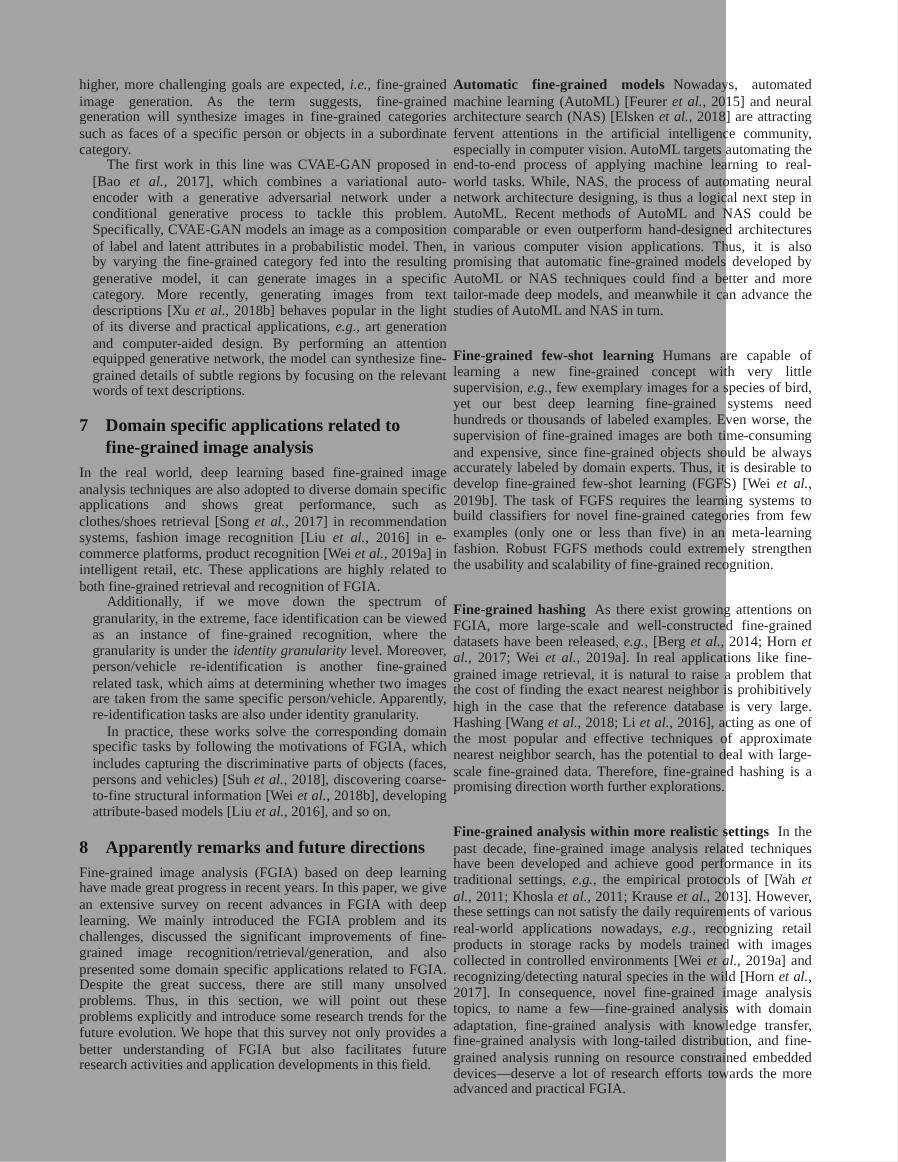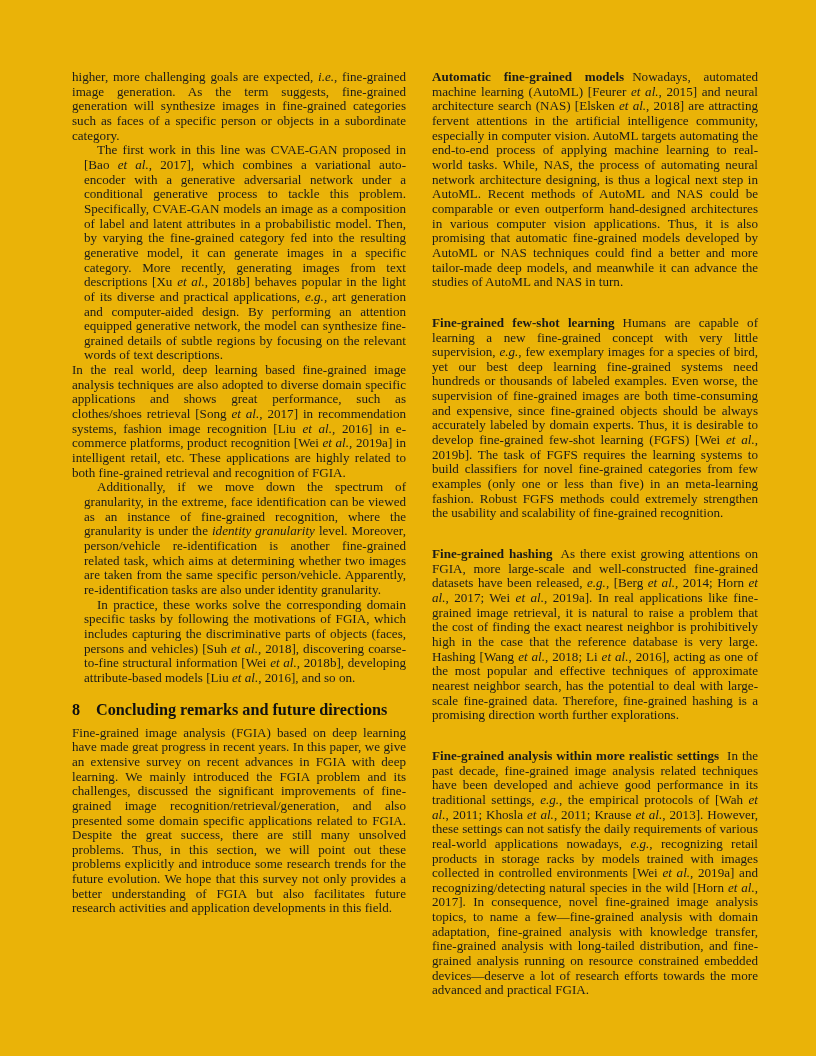--- a/index.html
+++ b/index.html
@@ -1,25 +1,25 @@
 <!DOCTYPE html>
 <html><head>
 <meta charset="utf-8">
 <style>
   html, body { margin: 0; padding: 0; background: #ffffff; }
   body { width: 816px; height: 1056px; position: relative; overflow: hidden; }
-  .page { position: absolute; left: 0; top: 0; width: 816px; height: 1056px; background: #eab308; }
+  .page { position: absolute; left: 0; top: 0; width: 660px; height: 1056px; background: #a3a3a3; }
   .col {
     position: absolute; top: 70px; width: 334px;
     font-family: "Liberation Serif", "DejaVu Serif", serif;
     font-size: 13.1px; line-height: 14.65px; color: #1a1a1a;
     text-align: justify; hyphens: auto;
   }
   .col.left { left: 72px; }
-  .col.right { left: 432px; width: 326px; }
+  .col.right { left: 412px; width: 326px; }
   p { margin: 0; }
   p.indent { text-indent: 13px; margin-left: 12px; }
   h2.sec {
     font-family: "Liberation Serif", "DejaVu Serif", serif;
     font-weight: bold; font-size: 16.2px; line-height: 20px;
     margin: 14px 0 6px 0; text-align: left; color: #111;
   }
   h2.sec .num { display: inline-block; width: 24px; }
   h2.sec .line2 { display: block; padding-left: 24px; }
   .para-block { margin-top: 26px; }
@@ -29,26 +29,27 @@
 </style>
 </head>
 <body>
 
 <div class="page">
 
   <div class="col left">
     <p><span>higher, more challenging goals are expected, </span><i>i.e.</i><span>, fine-grained image generation. As the term suggests, fine-grained generation will synthesize images in fine-grained categories such as faces of a specific person or objects in a subordinate category.</span></p>
     <p class="indent"><span>The first work in this line was CVAE-GAN proposed in [Bao </span><i>et al.</i><span>, 2017], which combines a variational auto-encoder with a generative adversarial network under a conditional generative process to tackle this problem. Specifically, CVAE-GAN models an image as a composition of label and latent attributes in a probabilistic model. Then, by varying the fine-grained category fed into the resulting generative model, it can generate images in a specific category. More recently, generating images from text descriptions [Xu </span><i>et al.</i><span>, 2018b] behaves popular in the light of its diverse and practical applications, </span><i>e.g.</i><span>, art generation and computer-aided design. By performing an attention equipped generative network, the model can synthesize fine-grained details of subtle regions by focusing on the relevant words of text descriptions.</span></p>
 
+    <h2 class="sec"><span class="num">7</span><span>Domain specific applications related to</span><span class="line2">fine-grained image analysis</span></h2>
 
     <p><span>In the real world, deep learning based fine-grained image analysis techniques are also adopted to diverse domain specific applications and shows great performance, such as clothes/shoes retrieval [Song </span><i>et al.</i><span>, 2017] in recommendation systems, fashion image recognition [Liu </span><i>et al.</i><span>, 2016] in e-commerce platforms, product recognition [Wei </span><i>et al.</i><span>, 2019a] in intelligent retail, etc. These applications are highly related to both fine-grained retrieval and recognition of FGIA.</span></p>
     <p class="indent"><span>Additionally, if we move down the spectrum of granularity, in the extreme, face identification can be viewed as an instance of fine-grained recognition, where the granularity is under the </span><i>identity granularity</i><span> level. Moreover, person/vehicle re-identification is another fine-grained related task, which aims at determining whether two images are taken from the same specific person/vehicle. Apparently, re-identification tasks are also under identity granularity.</span></p>
     <p class="indent"><span>In practice, these works solve the corresponding domain specific tasks by following the motivations of FGIA, which includes capturing the discriminative parts of objects (faces, persons and vehicles) [Suh </span><i>et al.</i><span>, 2018], discovering coarse-to-fine structural information [Wei </span><i>et al.</i><span>, 2018b], developing attribute-based models [Liu </span><i>et al.</i><span>, 2016], and so on.</span></p>
 
-    <h2 class="sec"><span class="num">8</span><span>Concluding remarks and future directions</span></h2>
+    <h2 class="sec"><span class="num">8</span><span>Apparently remarks and future directions</span></h2>
 
     <p>Fine-grained image analysis (FGIA) based on deep learning have made great progress in recent years. In this paper, we give an extensive survey on recent advances in FGIA with deep learning. We mainly introduced the FGIA problem and its challenges, discussed the significant improvements of fine-grained image recognition/retrieval/generation, and also presented some domain specific applications related to FGIA. Despite the great success, there are still many unsolved problems. Thus, in this section, we will point out these problems explicitly and introduce some research trends for the future evolution. We hope that this survey not only provides a better understanding of FGIA but also facilitates future research activities and application developments in this field.</p>
   </div>
 
   <div class="col right">
     <div class="para-block">
       <span class="runin">Automatic fine-grained models</span><span>Nowadays, automated machine learning (AutoML) [Feurer </span><i>et al.</i><span>, 2015] and neural architecture search (NAS) [Elsken </span><i>et al.</i><span>, 2018] are attracting fervent attentions in the artificial intelligence community, especially in computer vision. AutoML targets automating the end-to-end process of applying machine learning to real-world tasks. While, NAS, the process of automating neural network architecture designing, is thus a logical next step in AutoML. Recent methods of AutoML and NAS could be comparable or even outperform hand-designed architectures in various computer vision applications. Thus, it is also promising that automatic fine-grained models developed by AutoML or NAS techniques could find a better and more tailor-made deep models, and meanwhile it can advance the studies of AutoML and NAS in turn.</span>
     </div>
     <div class="para-block">
       <span class="runin">Fine-grained few-shot learning</span><span>Humans are capable of learning a new fine-grained concept with very little supervision, </span><i>e.g.</i><span>, few exemplary images for a species of bird, yet our best deep learning fine-grained systems need hundreds or thousands of labeled examples. Even worse, the supervision of fine-grained images are both time-consuming and expensive, since fine-grained objects should be always accurately labeled by domain experts. Thus, it is desirable to develop fine-grained few-shot learning (FGFS) [Wei </span><i>et al.</i><span>, 2019b]. The task of FGFS requires the learning systems to build classifiers for novel fine-grained categories from few examples (only one or less than five) in an meta-learning fashion. Robust FGFS methods could extremely strengthen the usability and scalability of fine-grained recognition.</span>

